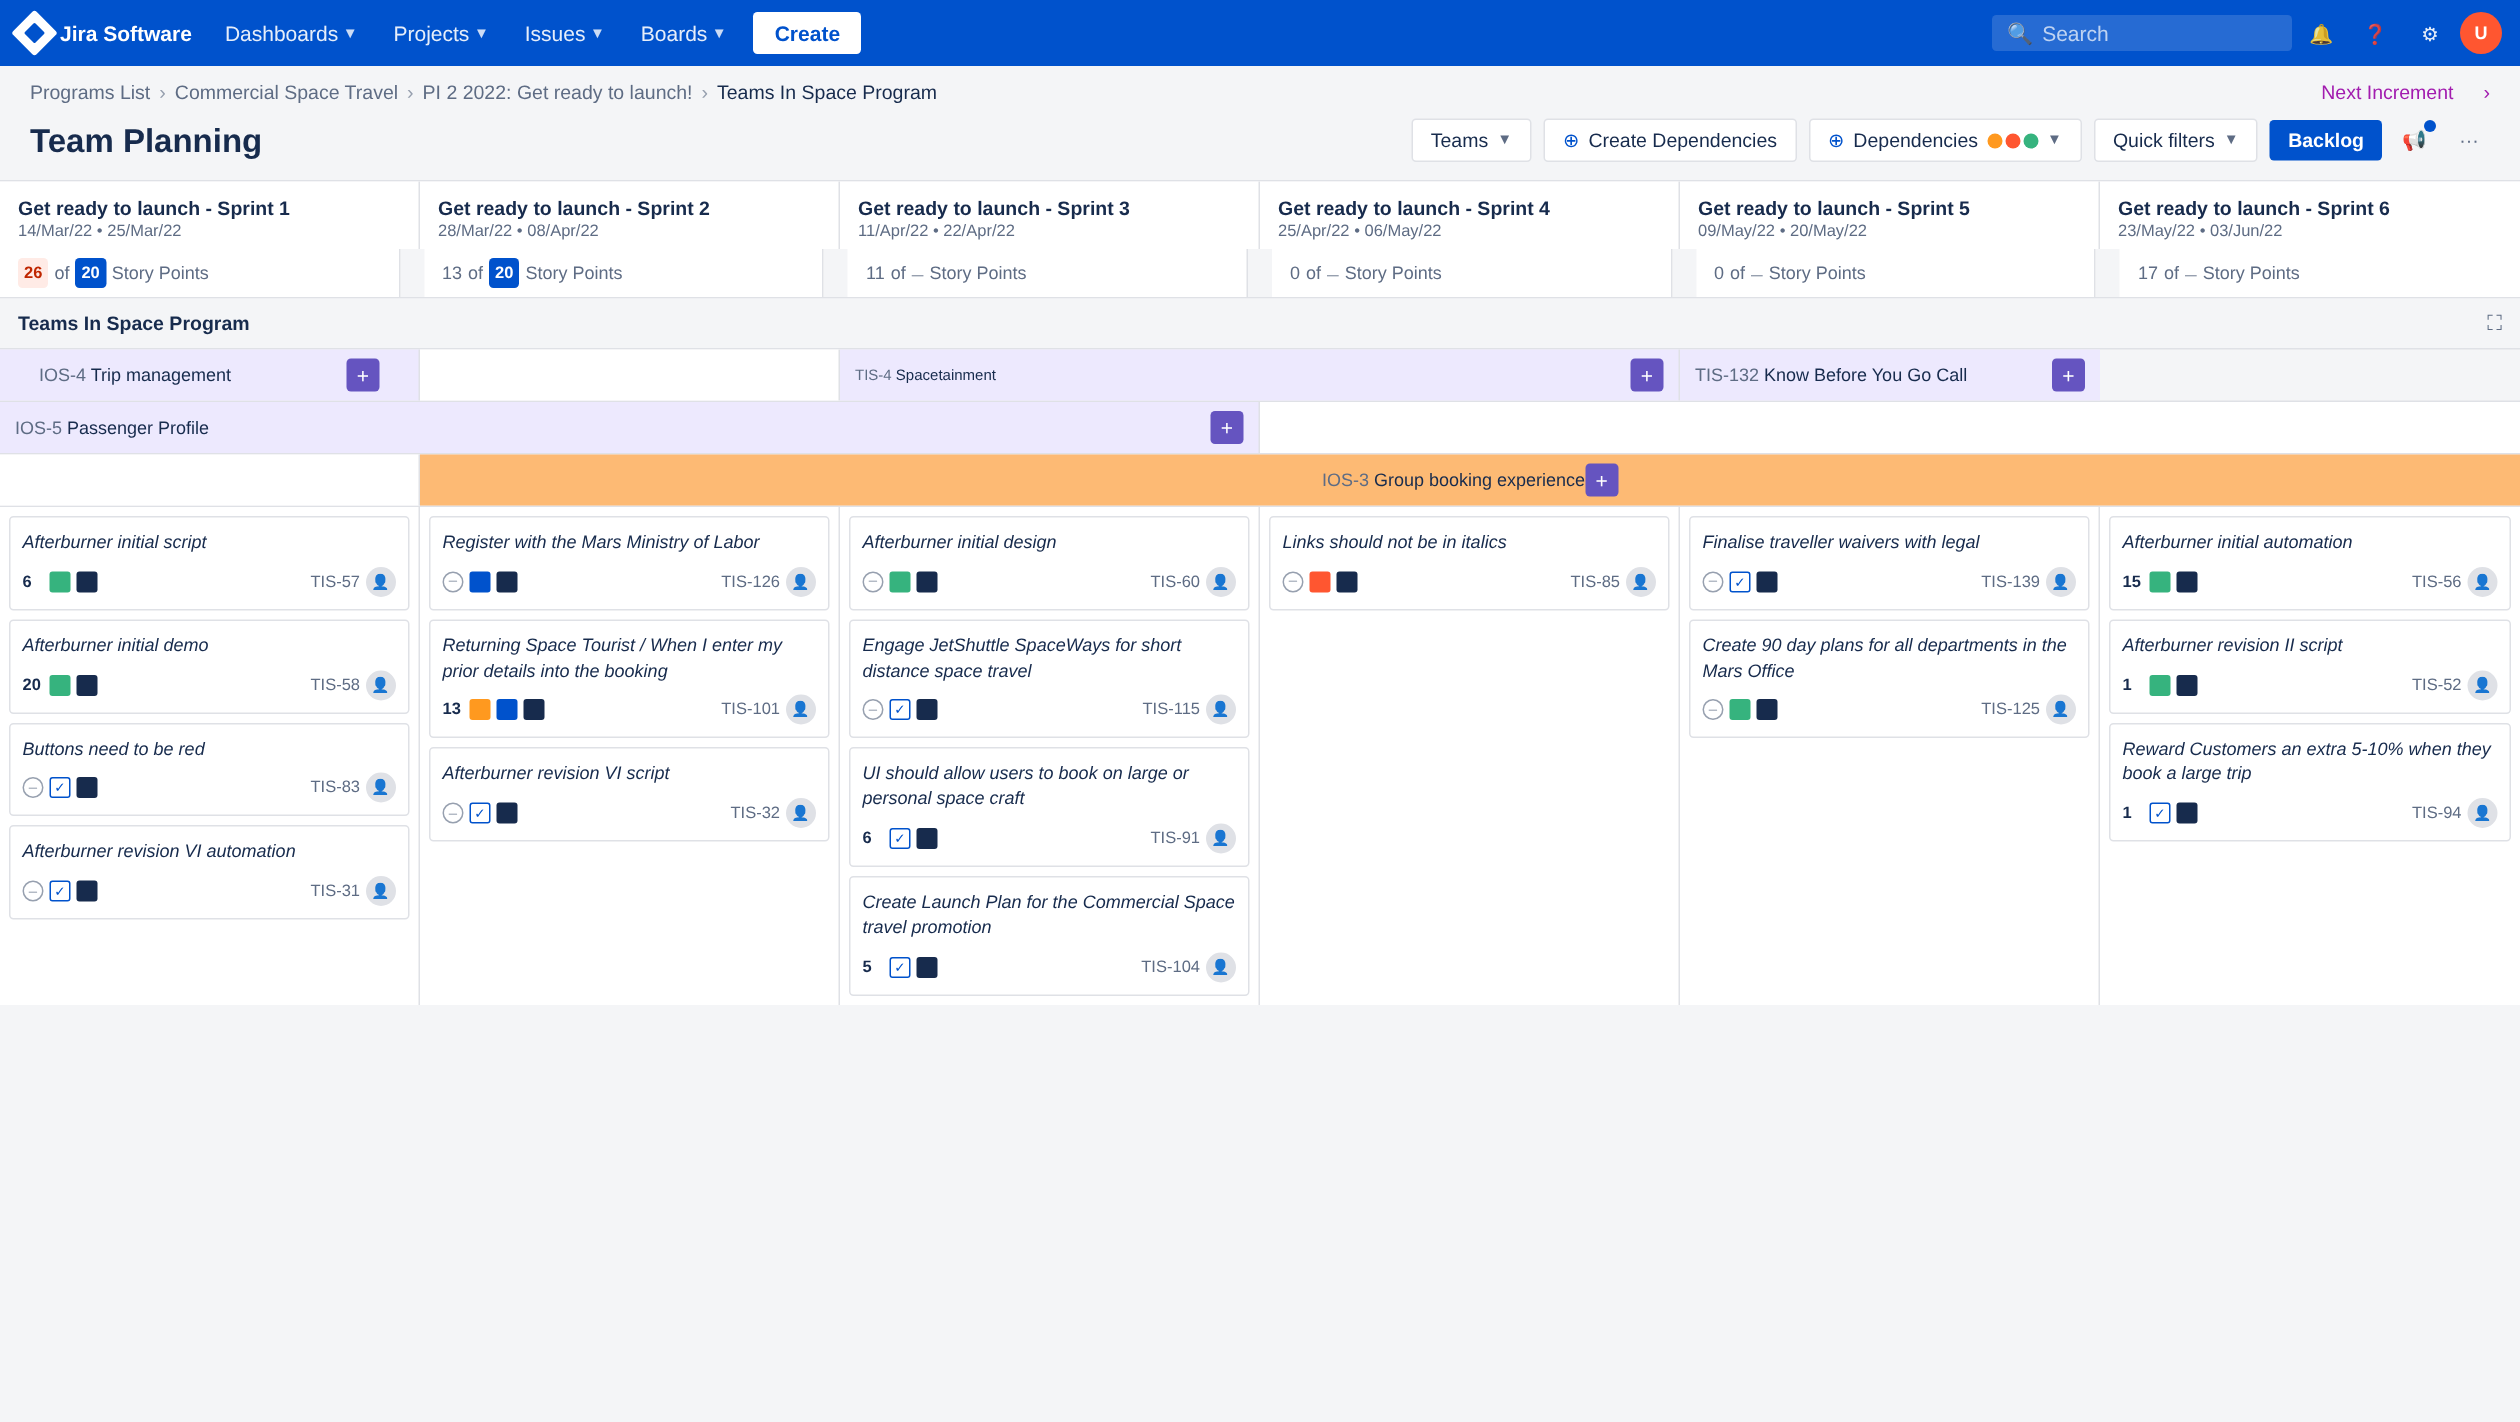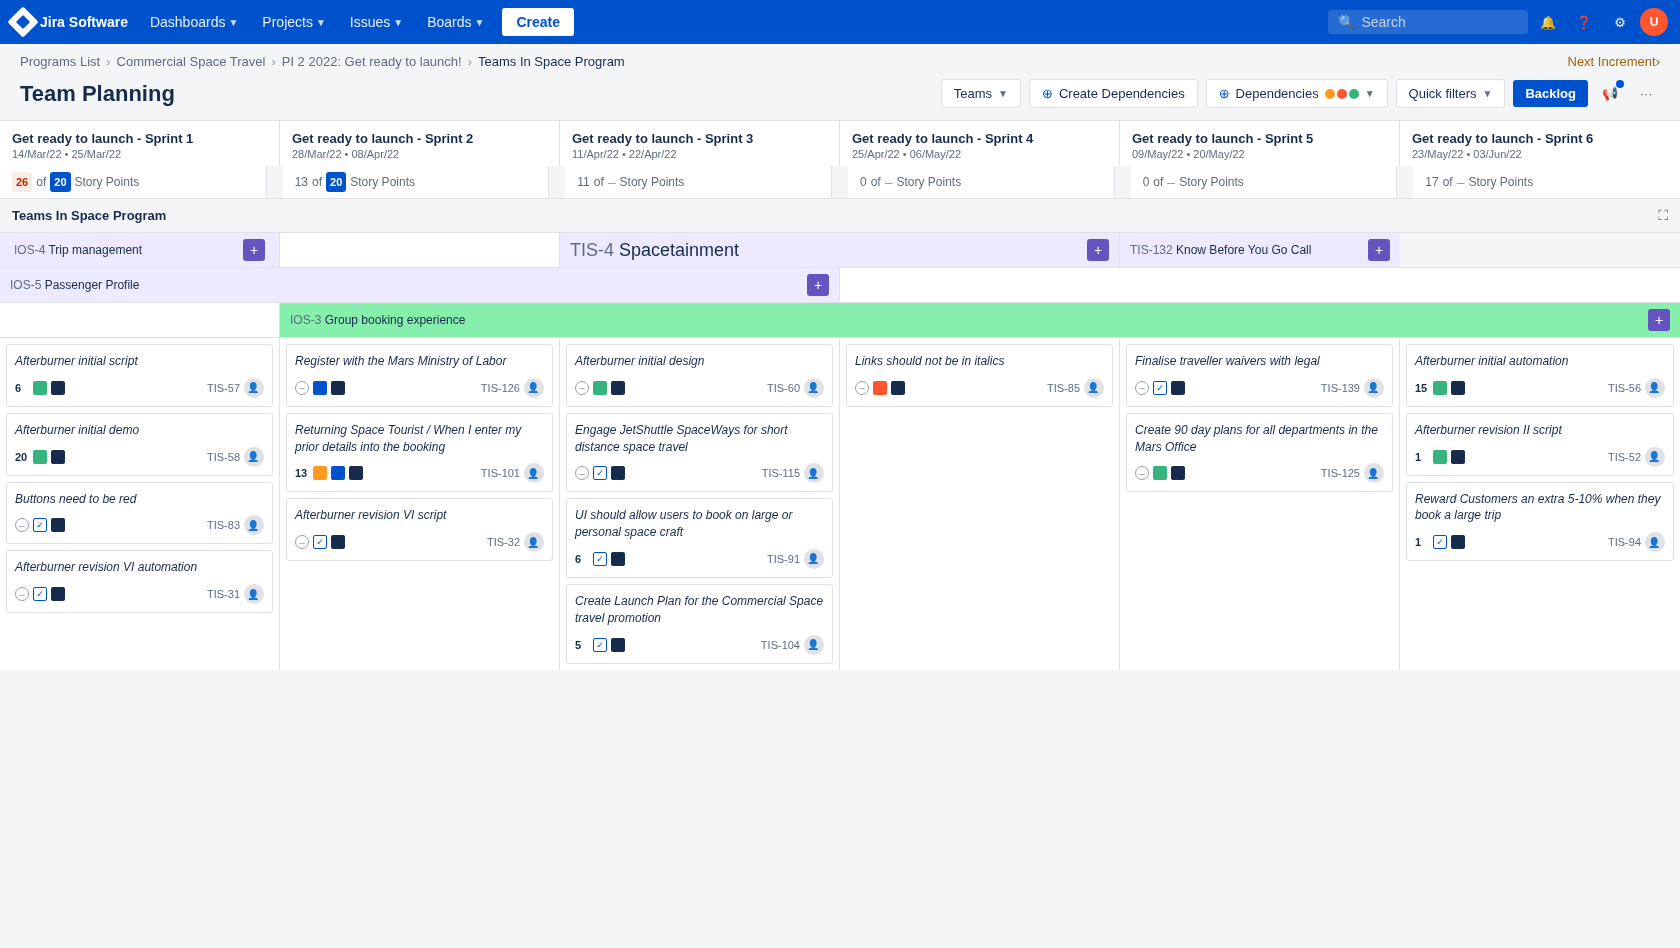--- a/index.html
+++ b/index.html
@@ -41,21 +41,21 @@
     }
     .avatar { width: 28px; height: 28px; border-radius: 50%; background: #ff5630; display: flex; align-items: center; justify-content: center; color: white; font-size: 12px; font-weight: 600; cursor: pointer; }
 
     
     .breadcrumb {
       padding: 10px 20px 6px; display: flex; align-items: center; gap: 6px; font-size: 13px; color: #5e6c84;
     }
     .breadcrumb a { color: #5e6c84; text-decoration: none; }
     .breadcrumb-sep { color: #97a0af; }
     .breadcrumb-current { color: #172b4d; font-weight: 500; }
-    .next-increment { margin-left: auto; color: #a16207; font-size: 13px; cursor: pointer; display: flex; align-items: center; gap: 0; }
+    .next-increment { margin-left: auto; color: #a21caf; font-size: 13px; cursor: pointer; display: flex; align-items: center; gap: 20px; }
 
     
     .page-header {
       padding: 4px 20px 12px; display: flex; align-items: center; gap: 16px;
     }
     .page-title { font-size: 22px; font-weight: 600; color: #172b4d; }
     .header-actions { margin-left: auto; display: flex; align-items: center; gap: 8px; }
     .btn-outline {
       border: 1px solid #dfe1e6; background: white; padding: 6px 12px;
       border-radius: 3px; cursor: pointer; font-size: 13px; color: #172b4d;
@@ -288,46 +288,46 @@
     <span>Story Points</span>
   </div>
 </div>
 
 <div style="background:#f4f5f7;padding:8px 12px;display:flex;align-items:center;justify-content:space-between;border-bottom:1px solid #dfe1e6;">
   <span style="font-weight:600;font-size:13px;">Teams In Space Program</span>
   <span style="cursor:pointer;color:#5e6c84;font-size:14px;">⛶</span>
 </div>
 
 <div style="display:grid;grid-template-columns:repeat(6,1fr);border-bottom:1px solid #dfe1e6;">
-  <div style="background:#ede9fe;padding:6px 14px;display:flex;align-items:center;justify-content:space-between;border-right:1px solid #dfe1e6;">
+  <div style="background:#ede9fe;padding:6px 26px;display:flex;align-items:center;justify-content:space-between;border-right:1px solid #dfe1e6;">
     <span style="font-size:12px;"><span style="color:#5e6c84;font-weight:500;">IOS-4</span> Trip management</span>
     <div class="epic-add">+</div>
   </div>
   <div style="background:white;border-right:1px solid #dfe1e6;"></div>
   <div style="background:#ede9fe;padding:6px 10px;display:flex;align-items:center;justify-content:space-between;border-right:1px solid #dfe1e6;grid-column:span 2;">
-    <span style="font-size:18px;"><span style="color:#5e6c84;font-weight:500;">TIS-4</span> Spacetainment</span>
+    <span style="font-size:10px;"><span style="color:#5e6c84;font-weight:500;">TIS-4</span> Spacetainment</span>
     <div class="epic-add">+</div>
   </div>
   <div style="background:#ede9fe;padding:6px 10px;display:flex;align-items:center;justify-content:space-between;">
     <span style="font-size:12px;"><span style="color:#5e6c84;font-weight:500;">TIS-132</span> Know Before You Go Call</span>
     <div class="epic-add">+</div>
   </div>
 </div>
 
 <div style="display:grid;grid-template-columns:repeat(6,1fr);border-bottom:1px solid #dfe1e6;">
   <div style="background:#ede9fe;padding:6px 10px;display:flex;align-items:center;justify-content:space-between;grid-column:span 3;border-right:1px solid #dfe1e6;">
     <span style="font-size:12px;"><span style="color:#5e6c84;font-weight:500;">IOS-5</span> Passenger Profile</span>
     <div class="epic-add">+</div>
   </div>
   <div style="background:white;grid-column:span 3;"></div>
 </div>
 
 <div style="display:grid;grid-template-columns:repeat(6,1fr);border-bottom:1px solid #dfe1e6;">
   <div style="background:white;border-right:1px solid #dfe1e6;"></div>
-  <div style="background:#86efac;padding:6px 10px;display:flex;align-items:center;justify-content:space-between;grid-column:span 5;">
+  <div style="background:#fdba74;padding:6px 10px;display:flex;align-items:center;justify-content:center;grid-column:span 5;">
     <span style="font-size:12px;"><span style="color:#5e6c84;font-weight:500;">IOS-3</span> Group booking experience</span>
     <div class="epic-add">+</div>
   </div>
 </div>
 
 <div style="display:grid;grid-template-columns:repeat(6,1fr);">
 
   <div class="card-column">
     <div class="card">
       <div class="card-title">Afterburner initial script</div>

